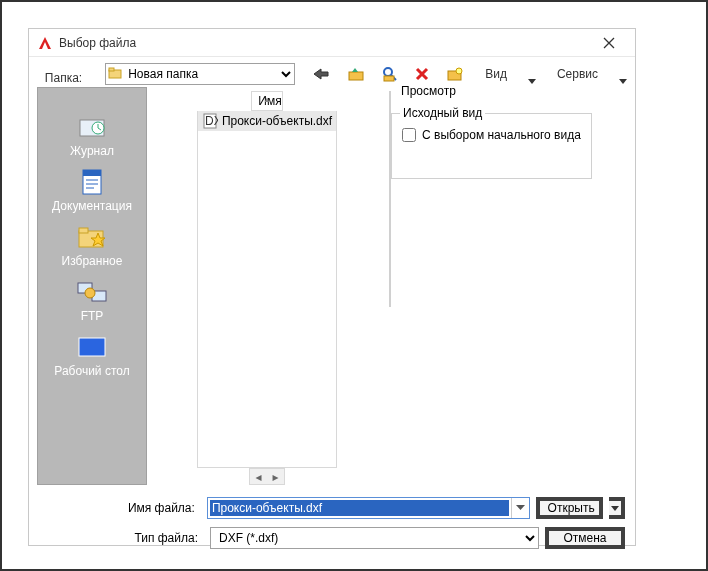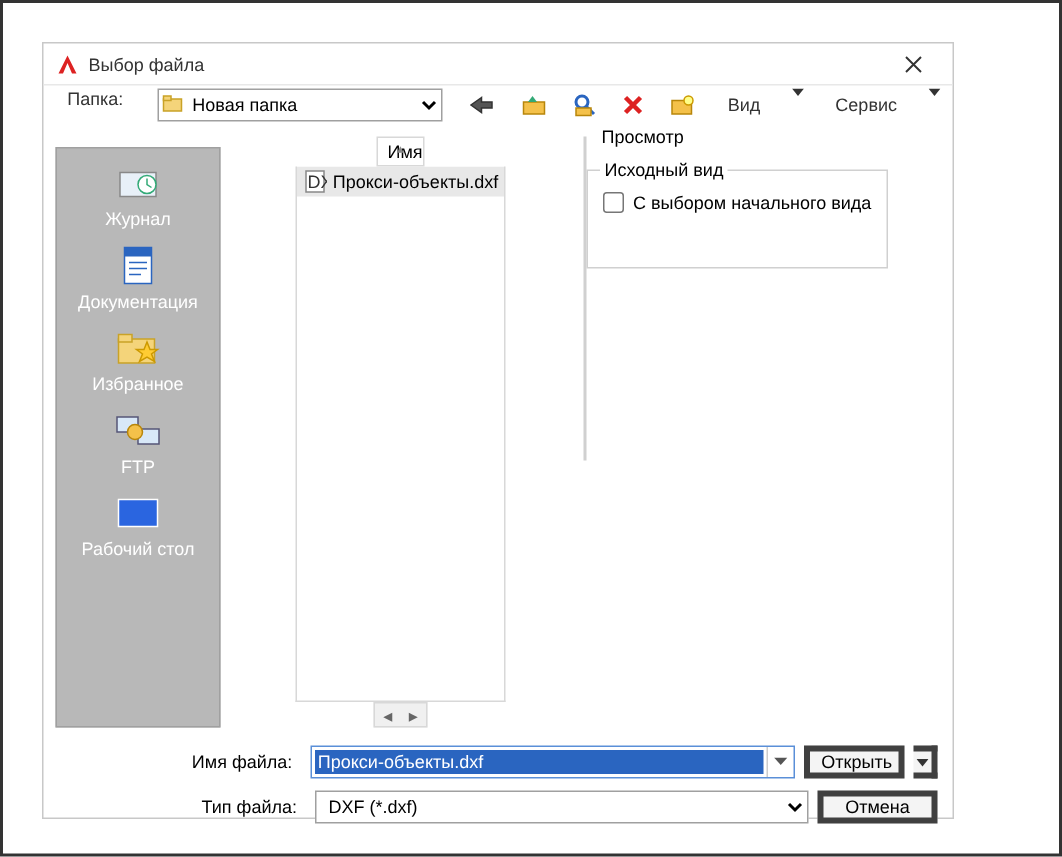--- a/index.html
+++ b/index.html
@@ -2,30 +2,30 @@
 <html><head>
 <meta charset="utf-8">
 <style>
 * { box-sizing: border-box; margin: 0; padding: 0; font-family: "Segoe UI", Tahoma, sans-serif; font-size: 12px; }
 body { background: #fff; width: 708px; height: 571px; position: relative; border: 2px solid #333; }
 .dialog { position: absolute; left: 26px; top: 26px; width: 608px; height: 518px; background: #fff; border: 1px solid #c8c8c8; }
 .titlebar { height: 28px; display: flex; align-items: center; padding: 0 8px; border-bottom: 1px solid #e8e8e8; }
 .titlebar .icon { width: 16px; height: 16px; margin-right: 6px; }
 .titlebar .title { flex: 1; color: #333; }
 .titlebar .close { width: 36px; height: 26px; display: flex; align-items: center; justify-content: center; cursor: pointer; }
-.toolbar { height: 30px; display: flex; align-items: flex-start; padding: 2px 8px; gap: 17px; }
+.toolbar { height: 30px; display: flex; align-items: flex-end; padding: 2px 8px; gap: 17px; }
 .toolbar .lbl { width: 108px; text-align: right; padding-right: 6px; color: #333; }
 .toolbar select.folder { width: 190px; height: 22px; border: 1px solid #a0a0a0; background: #fff; padding-left: 18px; }
 .folder-wrap { position: relative; }
 .folder-wrap .folder-icon { position: absolute; left: 3px; top: 3px; width: 14px; height: 14px; }
 .tb-btn { width: 22px; height: 22px; display: inline-flex; align-items: center; justify-content: center; cursor: pointer; }
 .tb-text { padding: 0 4px; height: 22px; display: inline-flex; align-items: center; cursor: pointer; color: #333; }
 .dropdown-arrow { width: 12px; display: inline-flex; align-items: center; justify-content: center; }
 .body { display: flex; height: 402px; }
-.sidebar { width: 110px; background: #b8b8b8; margin: 11px 4px 4px 8px; border: 1px solid #a0a0a0; padding: 6px 0; display: flex; flex-direction: column; align-items: center; gap: 4px; }
+.sidebar { width: 110px; background: #b8b8b8; margin: 0 4px 4px 8px; border: 1px solid #a0a0a0; padding: 22px 0; display: flex; flex-direction: column; align-items: center; gap: 4px; }
 .sidebar-item { display: flex; flex-direction: column; align-items: center; gap: 3px; padding: 3px 2px; width: 100%; cursor: pointer; color: #fff; font-size: 11px; text-align: center; }
 .sidebar-item .sb-icon { width: 32px; height: 28px; display: flex; align-items: center; justify-content: center; }
 .filelist { width: 232px; margin: 4px 0; display: flex; flex-direction: column; align-items: center; }
 .filelist-header { height: 20px; border: 1px solid #d8d8d8; display: flex; align-items: center; padding-left: 6px; position: relative; background: #fff; }
 .filelist-header .sort { position: absolute; left: 50%; top: 2px; transform: translateX(-50%); font-size: 9px; color: #888; }
 .filelist-body { flex: 1; border: 1px solid #d8d8d8; border-top: none; background: #fff; overflow: hidden; }
 .filerow { height: 20px; display: flex; align-items: center; padding: 0 4px; gap: 4px; background: #e8e8e8; }
 .filerow .file-icon { width: 16px; height: 16px; }
 .scrollbar-h { height: 17px; background: #f0f0f0; border: 1px solid #d8d8d8; display: flex; align-items: center; }
 .scrollbar-h .sb-arrow { width: 17px; height: 15px; display: flex; align-items: center; justify-content: center; color: #666; }

